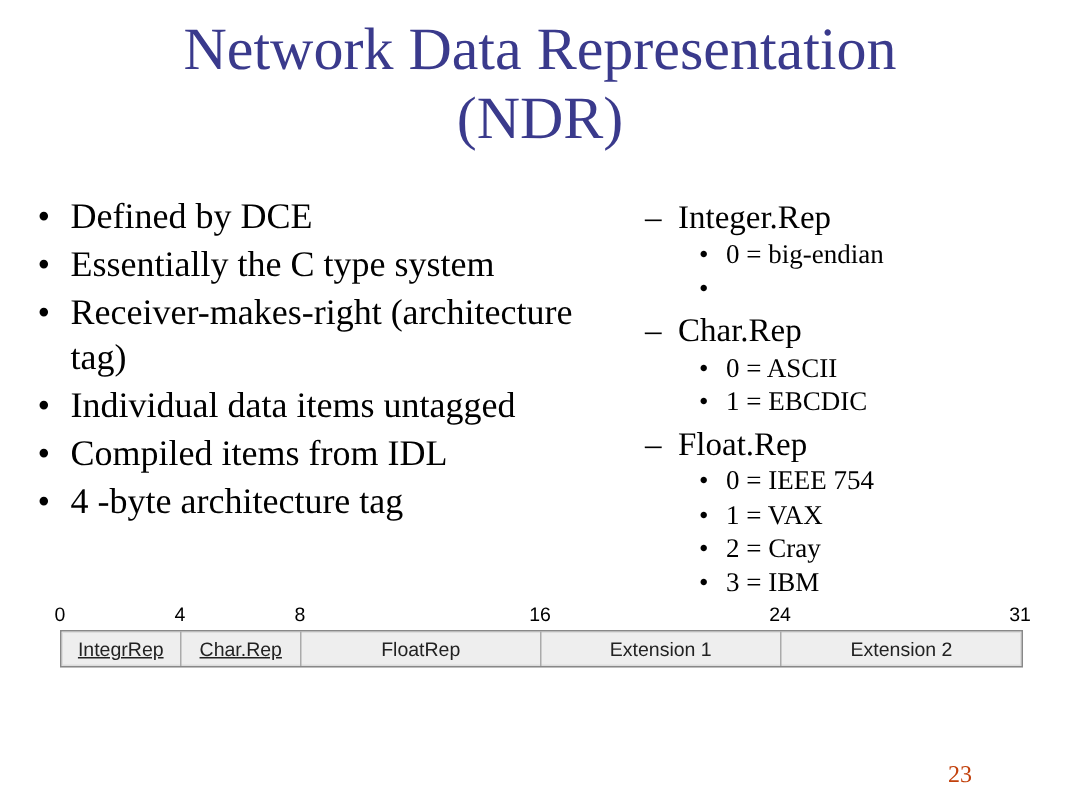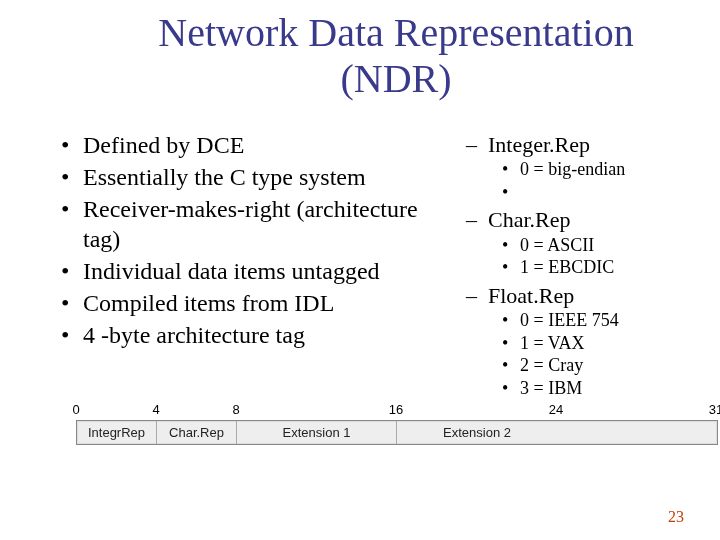--- a/index.html
+++ b/index.html
@@ -10,21 +10,20 @@
     background: #fff;
     font-family: "Times New Roman", Times, serif;
     color: #000;
     overflow: hidden;
   }
   .slide {
     position: relative;
     width: 668px;
     height: 540px;
     box-sizing: border-box;
-    margin-left: 36px;
   }
   .title {
     position: absolute;
     top: 10px;
     left: 0;
     width: 720px;
     text-align: center;
     font-size: 40px;
     line-height: 1.15;
     color: #3a3a8c;
@@ -100,21 +99,21 @@
   .cell {
     font-family: Arial, Helvetica, sans-serif;
     font-size: 13px;
     color: #222;
     text-align: center;
     padding: 4px 0;
     border-right: 1px solid #aaa;
     box-sizing: border-box;
   }
   .cell:last-child { border-right: none; }
-  .w4 { width: 80px; }   
+  .w4 { width: 80px; text-decoration: underline; }   
   .w8 { width: 160px; }  
   .pagenum {
     position: absolute;
     right: 20px;
     bottom: 14px;
     font-size: 16px;
     color: #c2410c;
   }
 </style>
 </head>
@@ -207,20 +206,21 @@
       <span class="tick" style="left:0%">0</span>
       <span class="tick" style="left:12.5%">4</span>
       <span class="tick" style="left:25%">8</span>
       <span class="tick" style="left:50%">16</span>
       <span class="tick" style="left:75%">24</span>
       <span class="tick" style="left:100%">31</span>
     </div>
     <div class="bar">
       <div class="cell w4">IntegrRep</div>
       <div class="cell w4">Char.Rep</div>
+      <div class="cell w8">FloatRep</div>
       <div class="cell w8">Extension 1</div>
       <div class="cell w8">Extension 2</div>
     </div>
   </div>
 
   <div class="pagenum">23</div>
 
 </div>
 
 </body></html>

